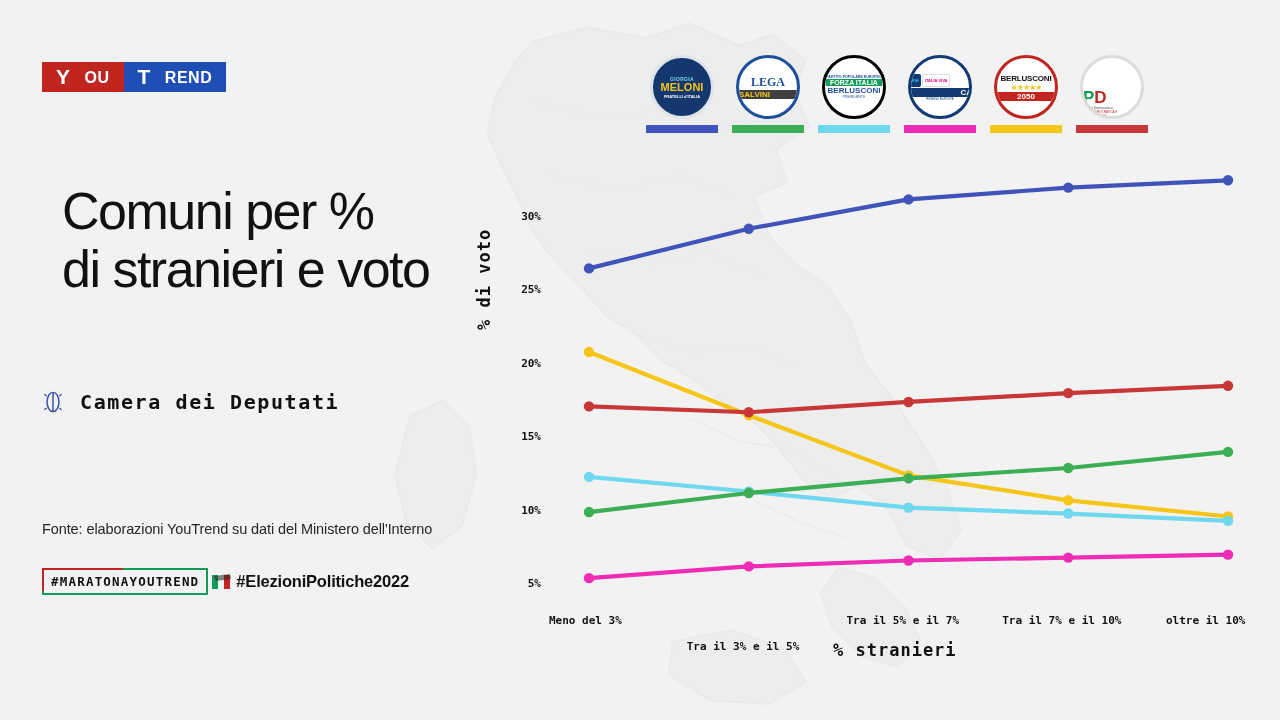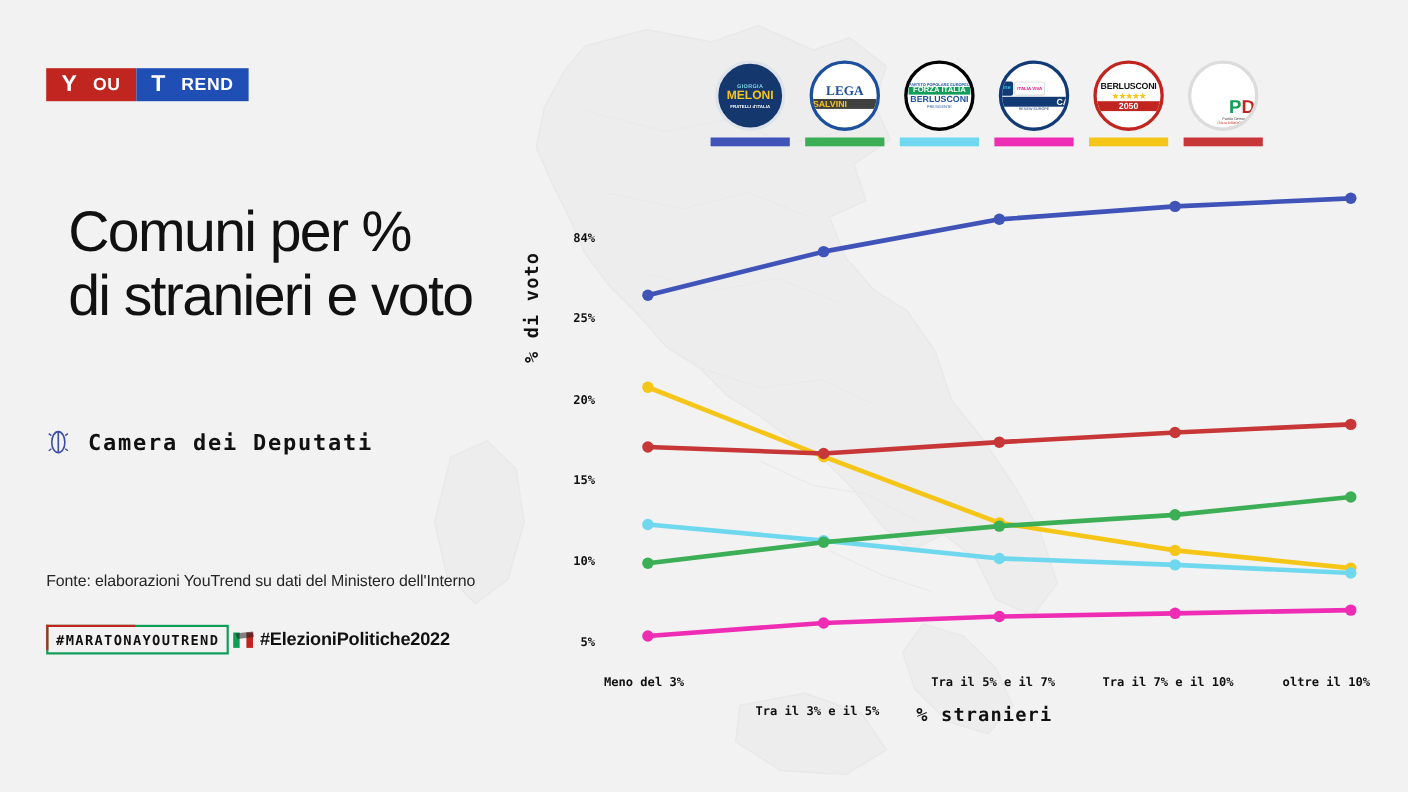--- a/index.html
+++ b/index.html
@@ -193,21 +193,21 @@
         <div class="t1">BERLUSCONI</div>
         <div class="t2">★★★★★</div>
         <div class="t3">2050</div>
       </div>
     </div>
     <div class="bar" style="background:#f5c518"></div>
   </div>
 
   <div class="party">
     <div class="badge b-pd">
-      <div style="text-align:right;margin-top:33px;">
+      <div style="text-align:left;margin-top:33px;">
         <div class="t1"><span style="color:#0f9d58">P</span><span style="color:#c0261f">D</span></div>
         <div class="t2">Partito Democratico</div>
         <div class="t3">ITALIA DEMOCRATICA E PROGRESSISTA</div>
       </div>
     </div>
     <div class="bar" style="background:#c83737"></div>
   </div>
 
 </div>
 
@@ -281,21 +281,21 @@
       <circle cx="408.5" cy="420.51199999999994" r="5.2" fill="#ee2cb4"></circle>
       <circle cx="568.25" cy="417.57599999999996" r="5.2" fill="#ee2cb4"></circle>
       <circle cx="728" cy="414.64" r="5.2" fill="#ee2cb4"></circle>
     </svg>
   <div id="ylabels">
       <div class="ylab" style="left: 1px; top: 437px;">5%</div>
       <div class="ylab" style="left: 1px; top: 363.6px;">10%</div>
       <div class="ylab" style="left: 1px; top: 290.2px;">15%</div>
       <div class="ylab" style="left: 1px; top: 216.8px;">20%</div>
       <div class="ylab" style="left: 1px; top: 143.4px;">25%</div>
-      <div class="ylab" style="left: 1px; top: 70px;">84%</div>
+      <div class="ylab" style="left: 1px; top: 70px;">30%</div>
     </div>
   <div id="xlabels">
       <div class="xlab" style="left: 49px; top: 454px;">Meno del 3%</div>
       <div class="xlab" style="left: 186.75px; top: 480px;">Tra il 3% e il 5%</div>
       <div class="xlab" style="left: 346.5px; top: 454px;">Tra il 5% e il 7%</div>
       <div class="xlab" style="left: 502.25px; top: 454px;">Tra il 7% e il 10%</div>
       <div class="xlab" style="left: 666px; top: 454px;">oltre il 10%</div>
     </div>
 </div>
 

